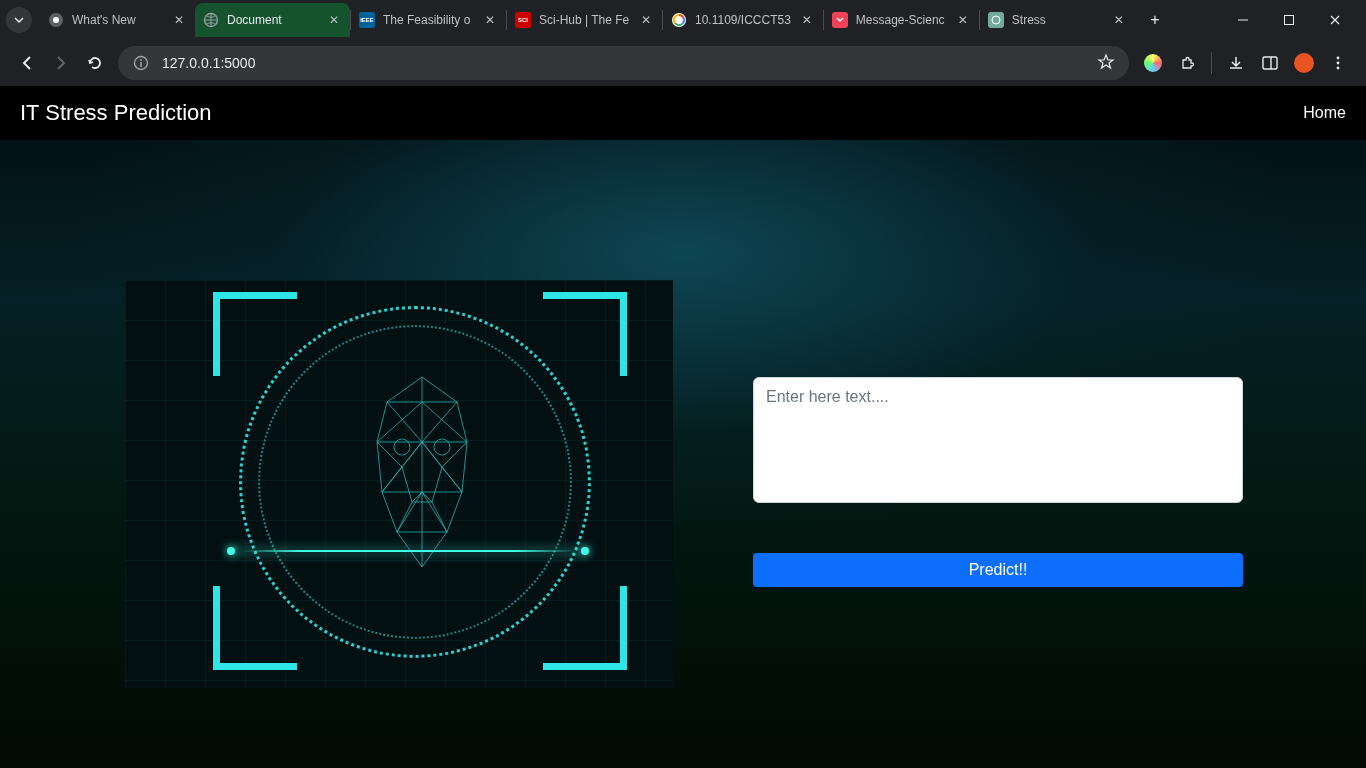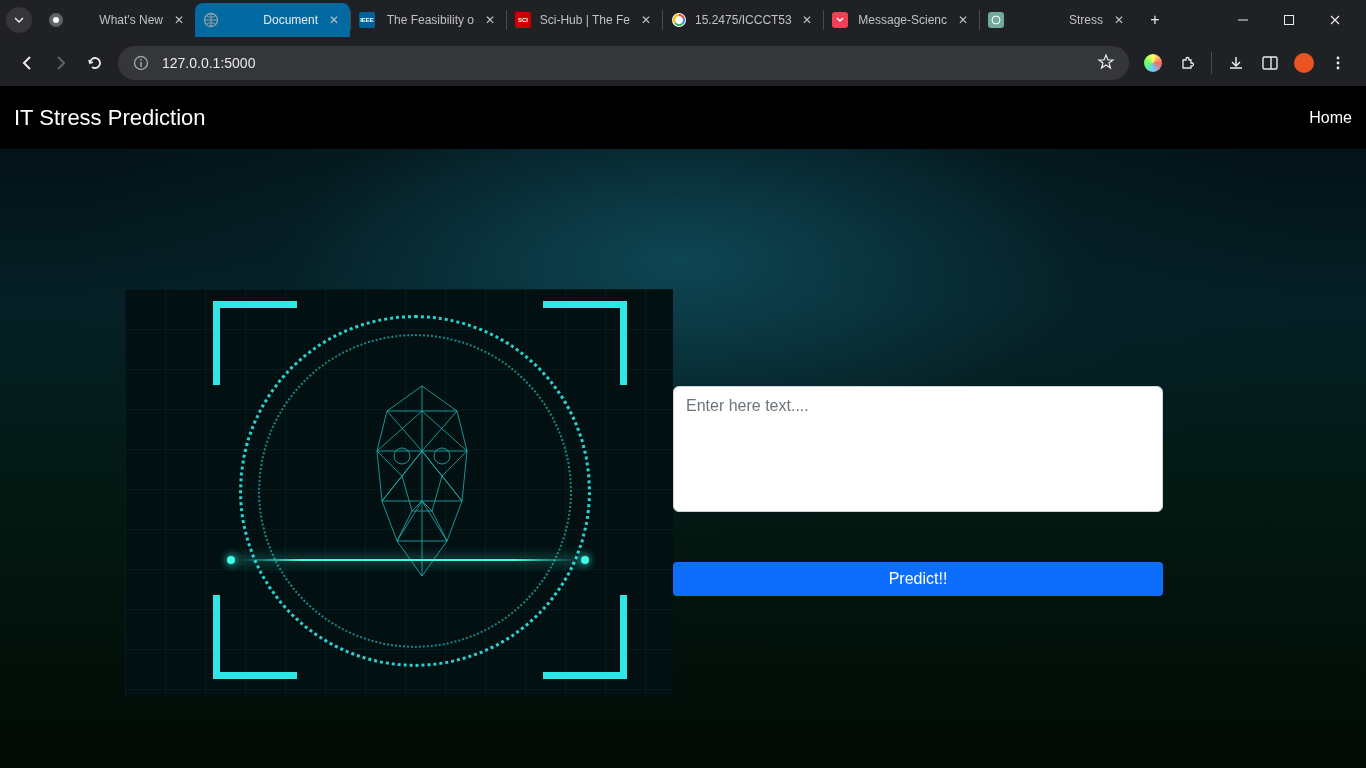--- a/index.html
+++ b/index.html
@@ -41,39 +41,38 @@
       padding: 0 8px;
       color: #bfc1c4;
       font-size: 12px;
       gap: 8px;
       cursor: pointer;
       border-top-left-radius: 8px;
       border-top-right-radius: 8px;
       position: relative;
     }
     .tab.active {
-      background: #0369a1;
+      background: #14532d;
       color: #e8eaed;
     }
     .tab .favicon {
       width: 16px;
       height: 16px;
       flex: 0 0 16px;
       display: flex;
       align-items: center;
       justify-content: center;
       font-size: 10px;
       border-radius: 2px;
     }
     .tab .title {
       flex: 1;
       white-space: nowrap;
       overflow: hidden;
       text-overflow: clip;
-      text-align: right;
     }
     .tab .close {
       width: 16px;
       height: 16px;
       display: flex;
       align-items: center;
       justify-content: center;
       font-size: 12px;
       color: #bfc1c4;
       cursor: pointer;
@@ -173,46 +172,47 @@
       background: #4a4b4e;
     }
 
     
     .viewport {
       height: calc(768px - 40px - 46px);
       background: #0b0b0b;
       overflow: hidden;
     }
     .app-header {
-      height: 63px;
+      height: 54px;
       background: #000000;
       display: flex;
       align-items: center;
       justify-content: space-between;
-      padding: 0 14px;
+      padding: 0 20px;
     }
     .app-title {
       color: #fff;
       font-size: 22px;
       font-weight: 500;
     }
     .nav-link {
       color: #fff;
       font-size: 16px;
       text-decoration: none;
       cursor: pointer;
     }
     .hero {
       position: relative;
       height: calc(100% - 54px);
       background:
         radial-gradient(ellipse 900px 400px at 50% 18%, #0e4654 0%, rgba(6,36,43,0.4) 45%, rgba(0,0,0,0) 70%),
         linear-gradient(180deg, #031216 0%, #052026 25%, #031912 55%, #020a04 100%);
       display: flex;
       align-items: flex-start;
+      gap: 80px;
       padding: 140px 120px 0 125px;
     }
     .scan-card {
       width: 548px;
       height: 408px;
       background:
         linear-gradient(rgba(23,159,168,0.08) 1px, transparent 1px) 0 0 / 40px 40px,
         linear-gradient(90deg, rgba(23,159,168,0.08) 1px, transparent 1px) 0 0 / 40px 40px,
         #021012;
       position: relative;
@@ -367,21 +367,21 @@
   <div class="tab">
     <span class="favicon">
       <svg width="16" height="16" viewBox="0 0 16 16">
           <circle cx="8" cy="8" r="7" fill="#fff"></circle>
           <path d="M8 3 A5 5 0 0 1 12.5 6" stroke="#ea4335" stroke-width="2" fill="none"></path>
           <path d="M12.5 6 A5 5 0 0 1 11 12" stroke="#4285f4" stroke-width="2" fill="none"></path>
           <path d="M11 12 A5 5 0 0 1 4 11" stroke="#34a853" stroke-width="2" fill="none"></path>
           <path d="M4 11 A5 5 0 0 1 8 3" stroke="#fbbc05" stroke-width="2" fill="none"></path>
         </svg>
     </span>
-    <span class="title">15.2475/ICCCT53</span>
+    <span class="title">10.1109/ICCCT53</span>
     <span class="close">✕</span>
   </div>
   <div class="tab-sep"></div>
 
   <div class="tab">
     <span class="favicon" style="background:#ef4056;color:#fff;border-radius:3px">
       <svg width="10" height="10" viewBox="0 0 10 10">
           <path d="M2 3 L5 6 L8 3" stroke="#fff" stroke-width="1.5" fill="none"></path>
         </svg>
     </span>

